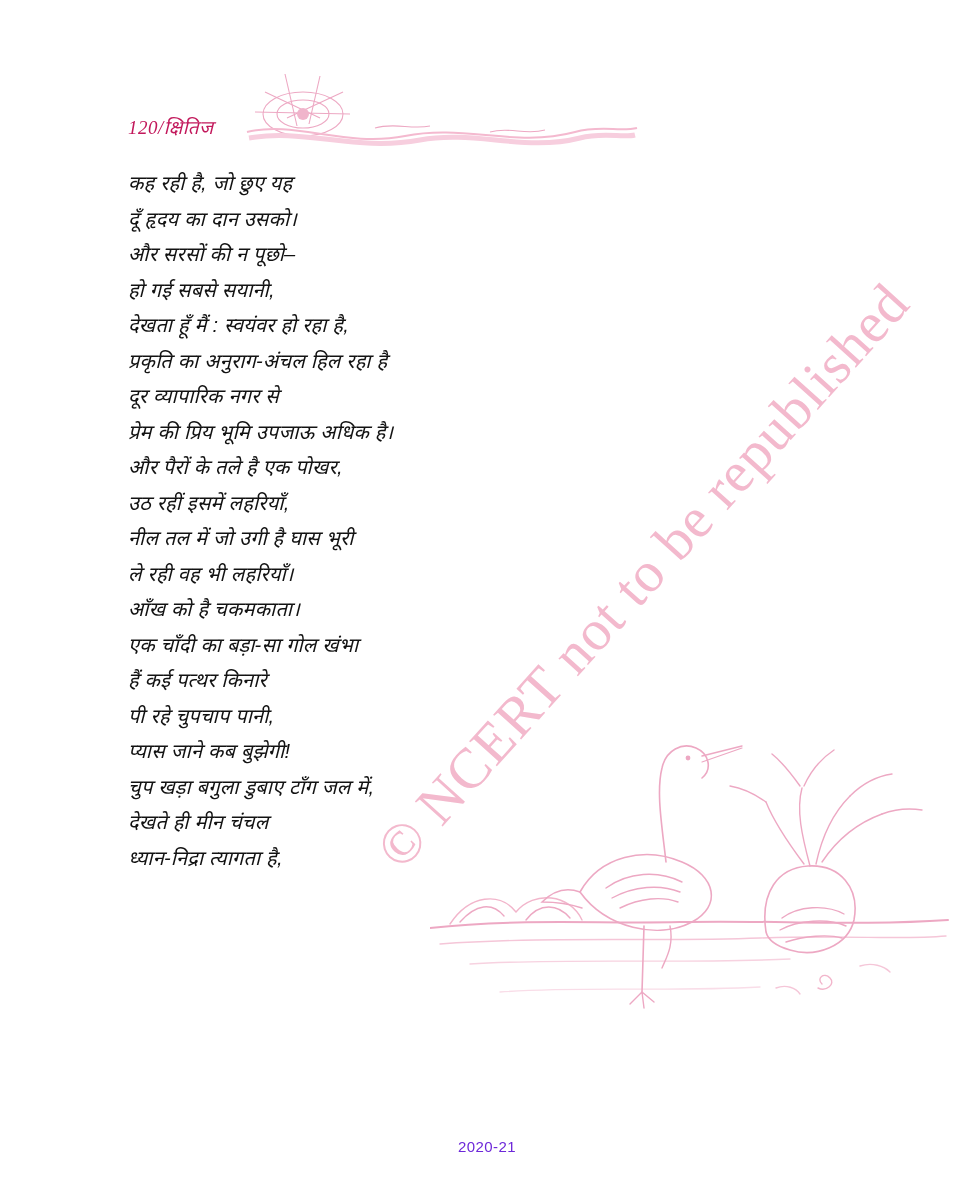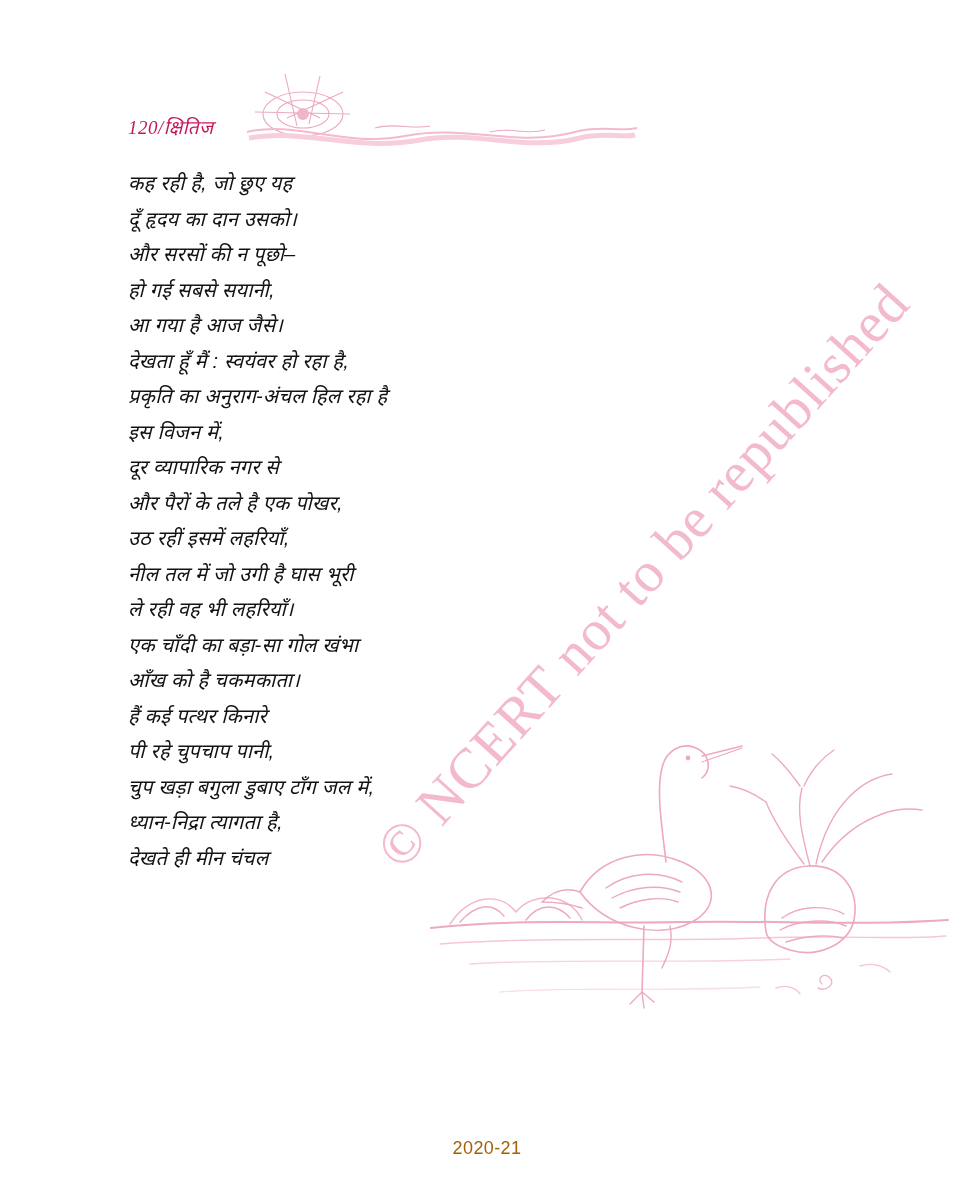--- a/index.html
+++ b/index.html
@@ -105,22 +105,22 @@
   
   .footer {
     position: absolute;
     left: 0;
     top: 1132px;
     width: 974px;
     text-align: center;
   }
   .footer-text {
     font-family: "Liberation Sans", sans-serif;
-    font-size: 18px;
-    color: #a16207;
+    font-size: 15px;
+    color: #6d28d9;
     letter-spacing: 0.4px;
   }
 </style>
 </head>
 <body>
 
 <div class="page">
 
   <div class="header">
     <div class="page-label">120/क्षितिज</div>
@@ -194,35 +194,35 @@
       <path d="M346 292 C356 288, 366 292, 370 298" stroke="#f5c6d8"></path>
       <path d="M430 270 C442 266, 454 270, 460 276" stroke="#f5c6d8"></path>
     </g>
   </svg>
 
   <div class="poem">
     <div class="poem-line">कह रही है, जो छुए यह</div>
     <div class="poem-line">दूँ हृदय का दान उसको।</div>
     <div class="poem-line">और सरसों की न पूछो–</div>
     <div class="poem-line">हो गई सबसे सयानी,</div>
-    <div class="poem-line">आ गया है आज जैसे।</div>
     <div class="poem-line">देखता हूँ मैं : स्वयंवर हो रहा है,</div>
     <div class="poem-line">प्रकृति का अनुराग-अंचल हिल रहा है</div>
-    <div class="poem-line">इस विजन में,</div>
     <div class="poem-line">दूर व्यापारिक नगर से</div>
+    <div class="poem-line">प्रेम की प्रिय भूमि उपजाऊ अधिक है।</div>
     <div class="poem-line">और पैरों के तले है एक पोखर,</div>
     <div class="poem-line">उठ रहीं इसमें लहरियाँ,</div>
     <div class="poem-line">नील तल में जो उगी है घास भूरी</div>
     <div class="poem-line">ले रही वह भी लहरियाँ।</div>
+    <div class="poem-line">आँख को है चकमकाता।</div>
     <div class="poem-line">एक चाँदी का बड़ा-सा गोल खंभा</div>
-    <div class="poem-line">आँख को है चकमकाता।</div>
     <div class="poem-line">हैं कई पत्थर किनारे</div>
     <div class="poem-line">पी रहे चुपचाप पानी,</div>
+    <div class="poem-line">प्यास जाने कब बुझेगी!</div>
     <div class="poem-line">चुप खड़ा बगुला डुबाए टाँग जल में,</div>
+    <div class="poem-line">देखते ही मीन चंचल</div>
     <div class="poem-line">ध्यान-निद्रा त्यागता है,</div>
-    <div class="poem-line">देखते ही मीन चंचल</div>
   </div>
 
   <div class="footer">
     <span class="footer-text">2020-21</span>
   </div>
 
 </div>
 
 </body></html>

